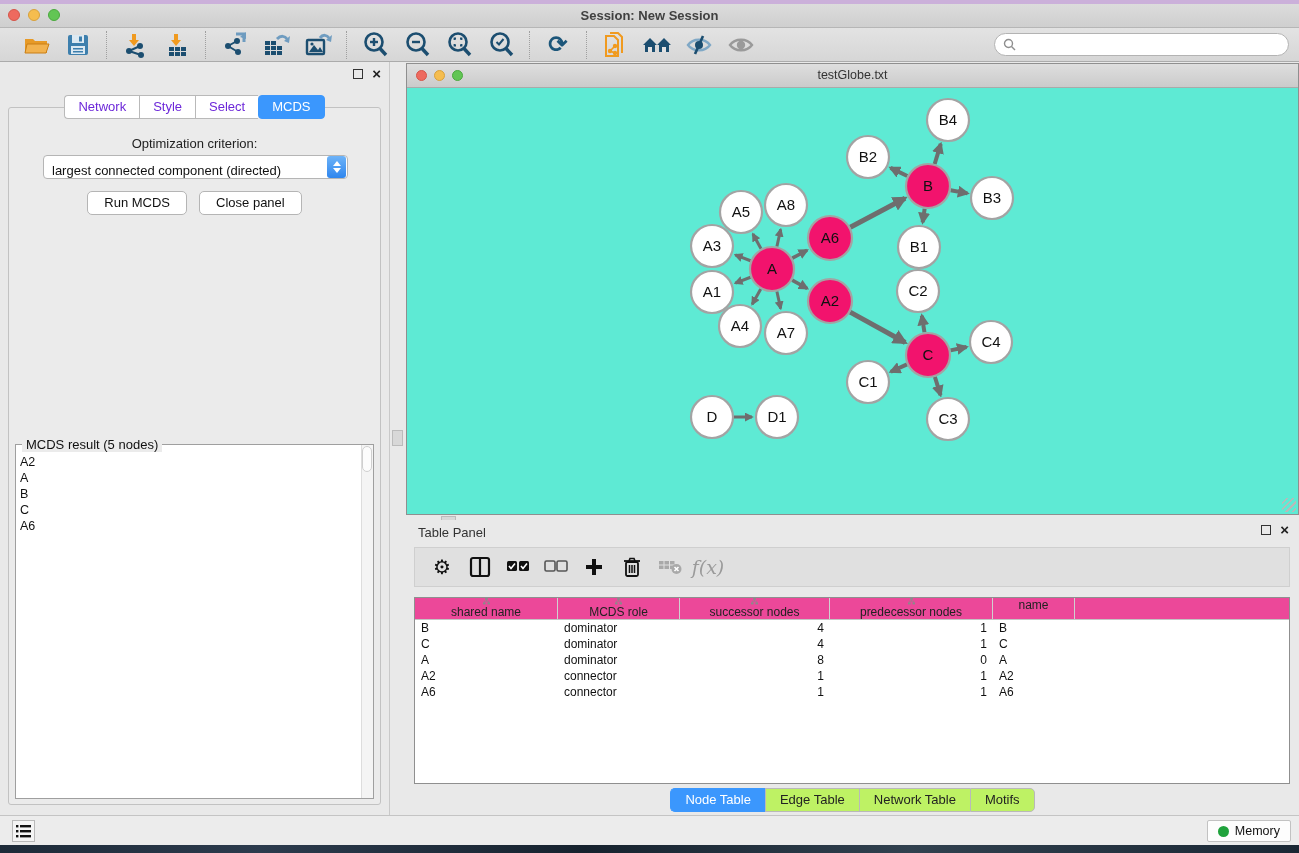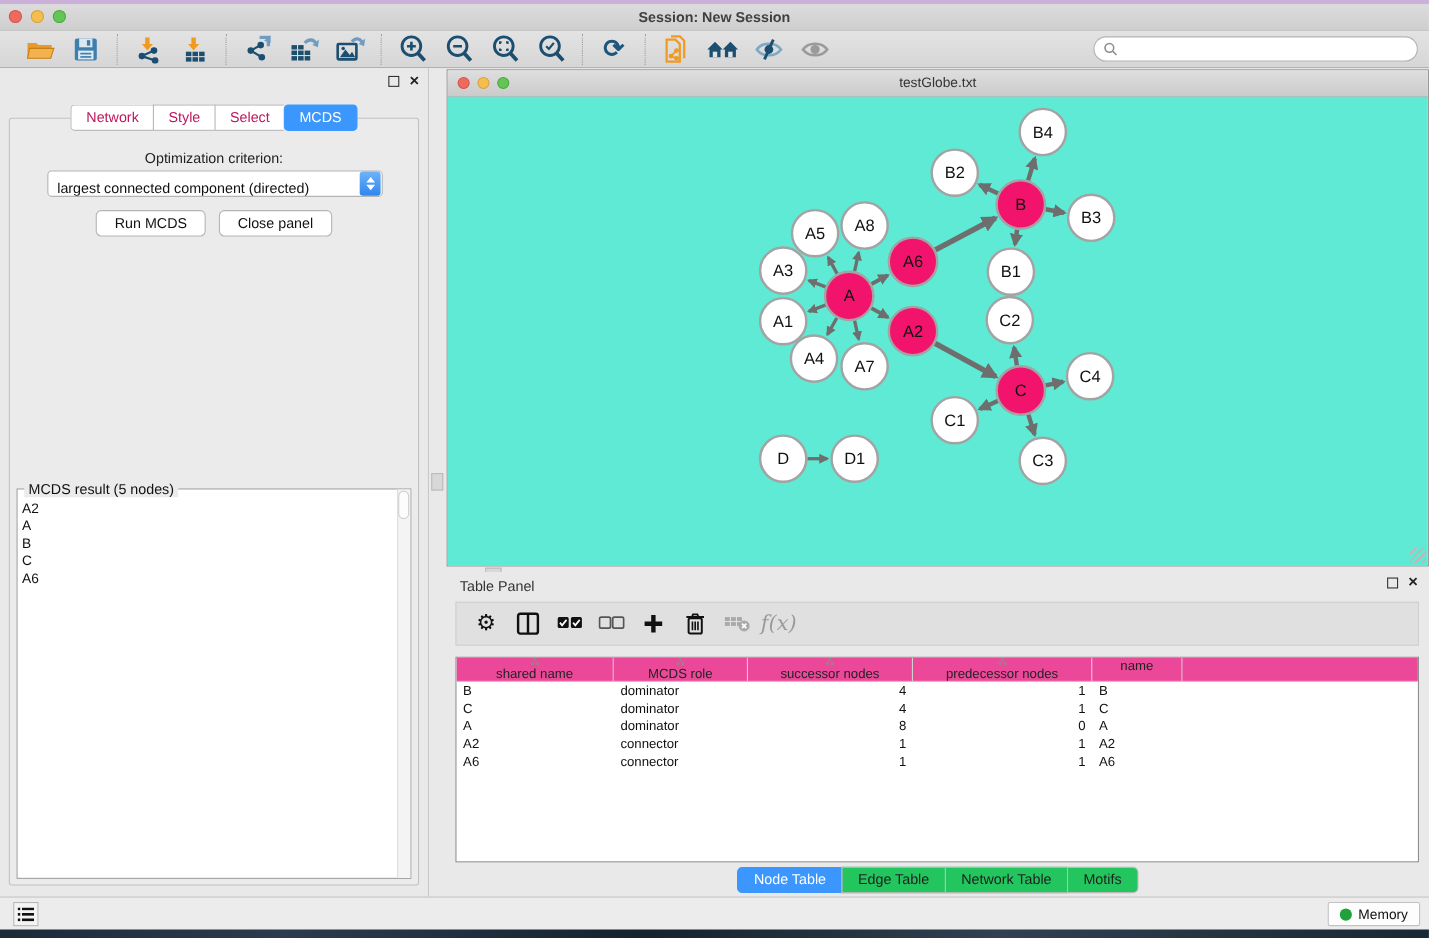--- a/index.html
+++ b/index.html
@@ -32,21 +32,21 @@
   
   .main { position:absolute; left:0; top:62px; width:1299px; height:753px; background:#e9e9e9; }
 
   
   .control-panel { position:absolute; left:0; top:0; width:390px; height:753px; background:#e9e9e9; border-right:1px solid #c9c9c9; }
   .cp-header { position:absolute; left:10px; top:8px; right:8px; height:18px; font-size:13px; color:#333; }
   .panel-ctrls { position:absolute; right:8px; top:7px; display:flex; gap:9px; align-items:center; }
   .float-ico { width:10px; height:10px; border:1.5px solid #333; display:inline-block; }
   .close-ico { font-size:15px; font-weight:900; color:#222; line-height:10px; }
   .cp-tabs { position:absolute; left:0; right:0; top:33px; display:flex; justify-content:center; z-index:3; }
-  .cp-tab { font-size:13px; color:#be185d; background:#fff; border:1px solid #b9b9b9; border-right:none; padding:3px 13px 4px; }
+  .cp-tab { font-size:13px; color:#6d28d9; background:#fff; border:1px solid #b9b9b9; border-right:none; padding:3px 13px 4px; }
   .cp-tab:first-child { border-radius:4px 0 0 4px; }
   .cp-tab:last-child { border-right:1px solid #b9b9b9; border-radius:0 4px 4px 0; }
   .cp-tab.active { background:#3b97fd; border-color:#3b97fd; color:#fff; border-radius:4px; }
   .panel-box { position:absolute; left:8px; right:8px; top:45px; bottom:10px; border:1px solid #c2c2c2; border-radius:3px; background:#ebebeb; }
   .opt-label { position:absolute; left:0; right:0; top:28px; text-align:center; font-size:13px; color:#222; }
   .criterion { position:absolute; left:34px; right:32px; top:47px; height:24px; background:#fff; border:1px solid #b5b5b5; border-radius:4px; display:flex; align-items:flex-end; }
   .criterion .val { flex:1; font-size:13px; color:#111; padding-left:8px; white-space:nowrap; overflow:hidden; }
   .stepper { width:19px; height:22px; margin-right:1px; border-radius:3px; background:linear-gradient(#6db3f8,#2f86ee); display:flex; flex-direction:column; align-items:center; justify-content:center; gap:2px; }
   .tri-up { width:0; height:0; border-left:4px solid transparent; border-right:4px solid transparent; border-bottom:5px solid #fff; }
   .tri-dn { width:0; height:0; border-left:4px solid transparent; border-right:4px solid transparent; border-top:5px solid #fff; }
@@ -82,21 +82,21 @@
   .tpbtn { width:34px; height:32px; display:flex; align-items:center; justify-content:center; background:transparent; border:none; }
   .tp-gear { font-size:20px; color:#111; line-height:1; }
   .fx { font-family:"DejaVu Serif", serif; font-style:italic; font-size:19px; color:#9a9a9a; }
   .tp-table { position:absolute; left:8px; right:9px; top:77px; bottom:31px; background:#fff; border:1px solid #8f8f8f; overflow:hidden; }
   .tbl-head { display:flex; height:22px; border-bottom:1px solid #c4c4c4; font-size:12px; color:#222; }
   .th { display:flex; align-items:center; background:#ec4899; border-right:1px solid #d0d0d0; padding:0 4px;flex-direction:column; }
   .th .lbl { flex:1; text-align:center; }
   .tbl-row { display:flex; height:16px; font-size:12px; color:#111; align-items:center; }
   .td { padding:0 6px; white-space:nowrap; overflow:hidden; }
   .tp-tabs { position:absolute; left:0; right:0; bottom:3px; display:flex; justify-content:center; }
-  .tp-tab { font-size:13px; color:#222; background:#22c55e; border:1px solid #b9b9b9; border-right:none; padding:3px 14px 4px; }
+  .tp-tab { font-size:13px; color:#222; background:#bef264; border:1px solid #b9b9b9; border-right:none; padding:3px 14px 4px; }
   .tp-tab:first-child { border-radius:5px 0 0 5px; }
   .tp-tab:last-child { border-right:1px solid #b9b9b9; border-radius:0 5px 5px 0;text-align:center; }
   .tp-tab.active { background:#3b97fd; border-color:#3b97fd; color:#fff; }
 
   
   .status-bar { position:absolute; left:0; top:815px; width:1299px; height:30px; background:#ececec; border-top:1px solid #c4c4c4; }
   .list-btn { position:absolute; left:12px; top:4px; width:23px; height:22px; background:#f4f4f4; border:1px solid #b9b9b9; display:flex; align-items:center; justify-content:center; }
   .memory-btn { position:absolute; right:8px; top:4px; height:22px; background:#fdfdfd; border:1px solid #c2c2c2; border-radius:2px;
     display:flex; align-items:center; gap:6px; padding:0 10px; font-size:12.5px; color:#111; }
   .mem-dot { width:11px; height:11px; border-radius:50%; background:#1fa23c; }

